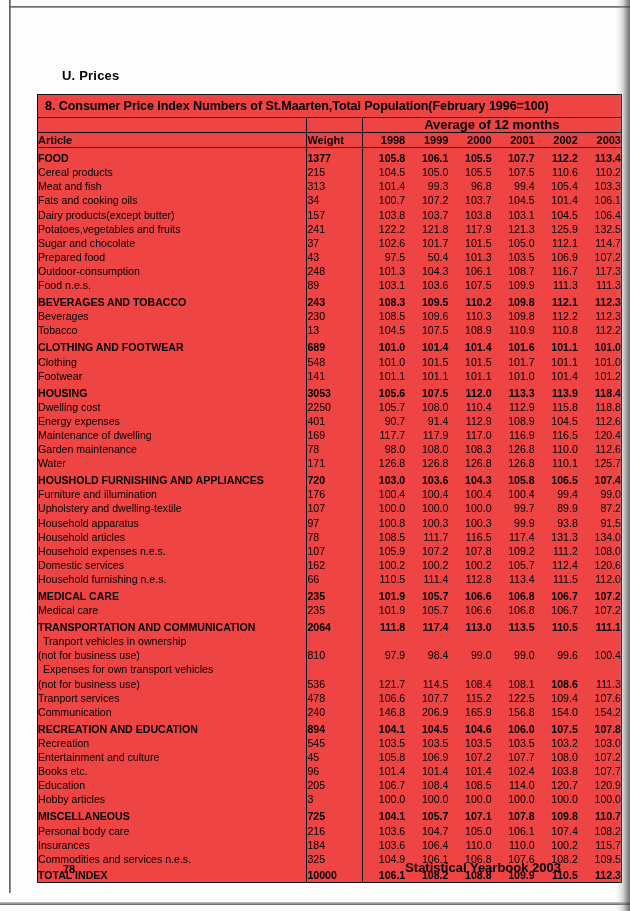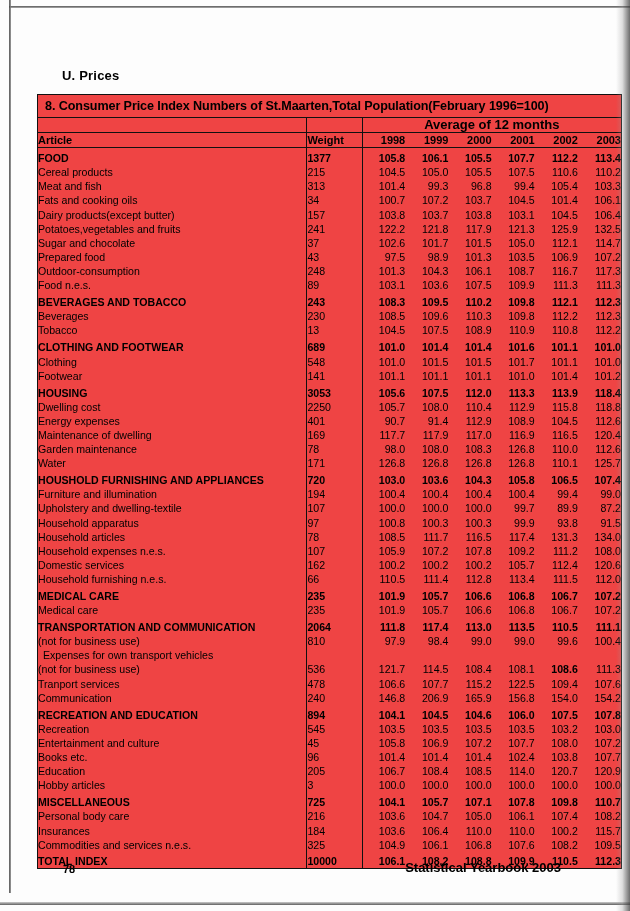--- a/index.html
+++ b/index.html
@@ -237,21 +237,21 @@
             <td class="val">101.7</td>
             <td class="val">101.5</td>
             <td class="val">105.0</td>
             <td class="val">112.1</td>
             <td class="val">114.7</td>
           </tr>
           <tr>
             <td class="article">Prepared food</td>
             <td class="weight">43</td>
             <td class="val firstyr">97.5</td>
-            <td class="val">98.9</td>
+            <td class="val">50.4</td>
             <td class="val">101.3</td>
             <td class="val">103.5</td>
             <td class="val">106.9</td>
             <td class="val">107.2</td>
           </tr>
           <tr>
             <td class="article">Outdoor-consumption</td>
             <td class="weight">248</td>
             <td class="val firstyr">101.3</td>
             <td class="val">104.3</td>
@@ -395,21 +395,21 @@
             <td class="weight">720</td>
             <td class="val firstyr">103.0</td>
             <td class="val">103.6</td>
             <td class="val">104.3</td>
             <td class="val">105.8</td>
             <td class="val">106.5</td>
             <td class="val">107.4</td>
           </tr>
           <tr>
             <td class="article">Furniture and illumination</td>
-            <td class="weight">194</td>
+            <td class="weight">176</td>
             <td class="val firstyr">100.4</td>
             <td class="val">100.4</td>
             <td class="val">100.4</td>
             <td class="val">100.4</td>
             <td class="val">99.4</td>
             <td class="val">99.0</td>
           </tr>
           <tr>
             <td class="article">Upholstery and dwelling-textile</td>
             <td class="weight">107</td>
@@ -492,20 +492,30 @@
           </tr>
           <tr class="section">
             <td class="article">TRANSPORTATION AND COMMUNICATION</td>
             <td class="weight">2064</td>
             <td class="val firstyr">111.8</td>
             <td class="val">117.4</td>
             <td class="val">113.0</td>
             <td class="val">113.5</td>
             <td class="val">110.5</td>
             <td class="val">111.1</td>
+          </tr>
+          <tr class="contline">
+            <td class="article">Tranport vehicles in ownership</td>
+            <td class="weight"></td>
+            <td class="val firstyr"></td>
+            <td class="val"></td>
+            <td class="val"></td>
+            <td class="val"></td>
+            <td class="val"></td>
+            <td class="val"></td>
           </tr>
           <tr>
             <td class="article">(not for business use)</td>
             <td class="weight">810</td>
             <td class="val firstyr">97.9</td>
             <td class="val">98.4</td>
             <td class="val">99.0</td>
             <td class="val">99.0</td>
             <td class="val">99.6</td>
             <td class="val">100.4</td>

